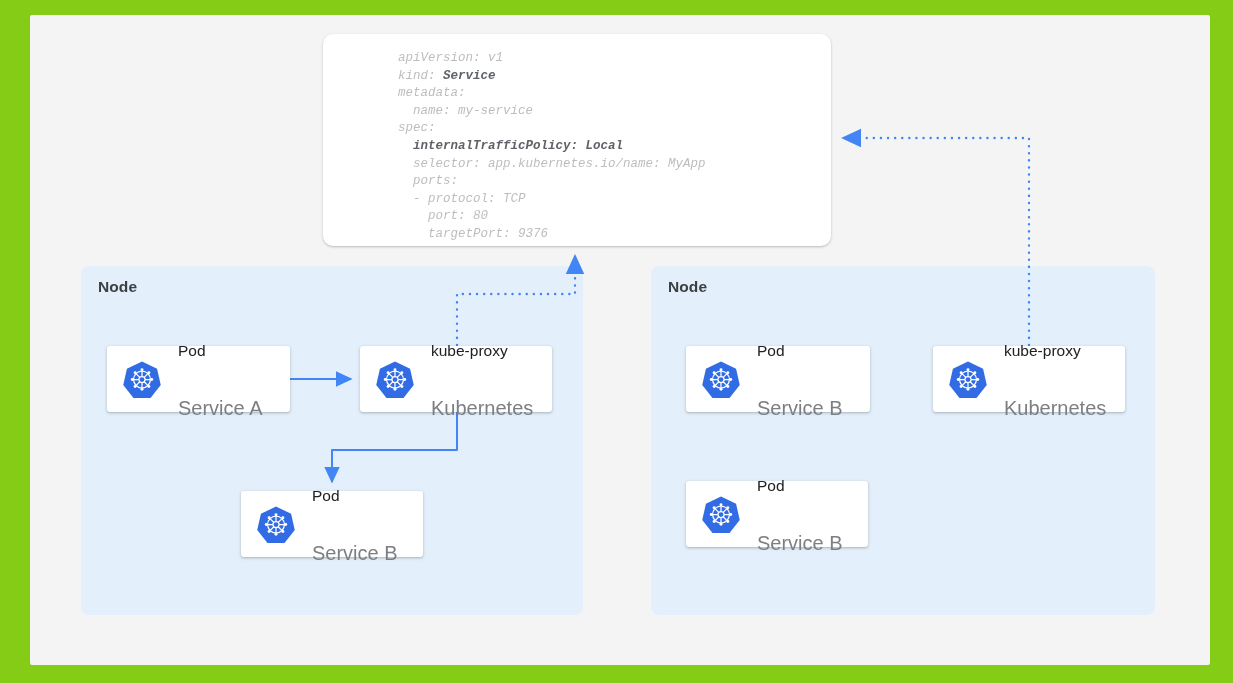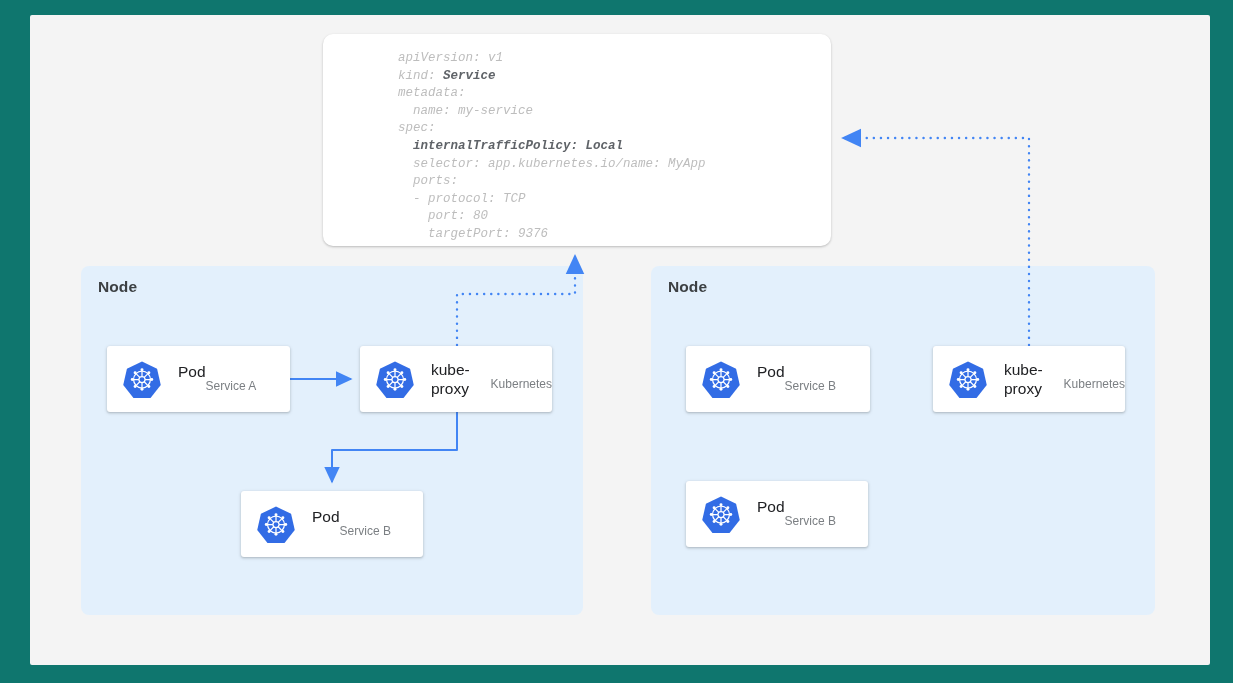--- a/index.html
+++ b/index.html
@@ -5,21 +5,21 @@
   * { box-sizing: border-box; }
   html, body {
     margin: 0; padding: 0;
     background: #ffffff;
     font-family: "Liberation Sans", sans-serif;
   }
   #stage {
     position: relative;
     width: 1233px;
     height: 683px;
-    background: #0f766e;
+    background: #84cc16;
     overflow: hidden;
   }
   
   #canvas {
     position: absolute;
     left: 30px; top: 15px;
     width: 1180px; height: 650px;
     background: #f4f4f4;
     border-radius: 2px;
   }
@@ -80,29 +80,31 @@
     box-shadow: 0 1px 2px rgba(60,64,67,0.22), 0 1px 3px 1px rgba(60,64,67,0.10);
   }
   .card .k8s-icon {
     width: 38px; height: 38px;
     margin-left: 16px;
     flex: 0 0 auto;
   }
   .card .card-text {
     margin-left: 17px;
     display: flex;
+    flex-direction: column;
     justify-content: center;
+    gap: 24px;
   }
   .card .card-title {
     font-size: 15.5px;
     color: #202124;
     line-height: 19px;
   }
   .card .card-sub {
-    font-size: 12px;
+    font-size: 20px;
     color: #7b7f83;
     line-height: 19px;
     margin-top: 15px;
   }
   
   #card-pod-a        { left: 107px; top: 346px; width: 183px; height: 66px; }
   #card-kubeproxy-l  { left: 360px; top: 346px; width: 192px; height: 66px; }
   #card-pod-b-left   { left: 241px; top: 491px; width: 182px; height: 66px; }
   #card-pod-b-r1     { left: 686px; top: 346px; width: 184px; height: 66px; }
   #card-kubeproxy-r  { left: 933px; top: 346px; width: 192px; height: 66px; }

